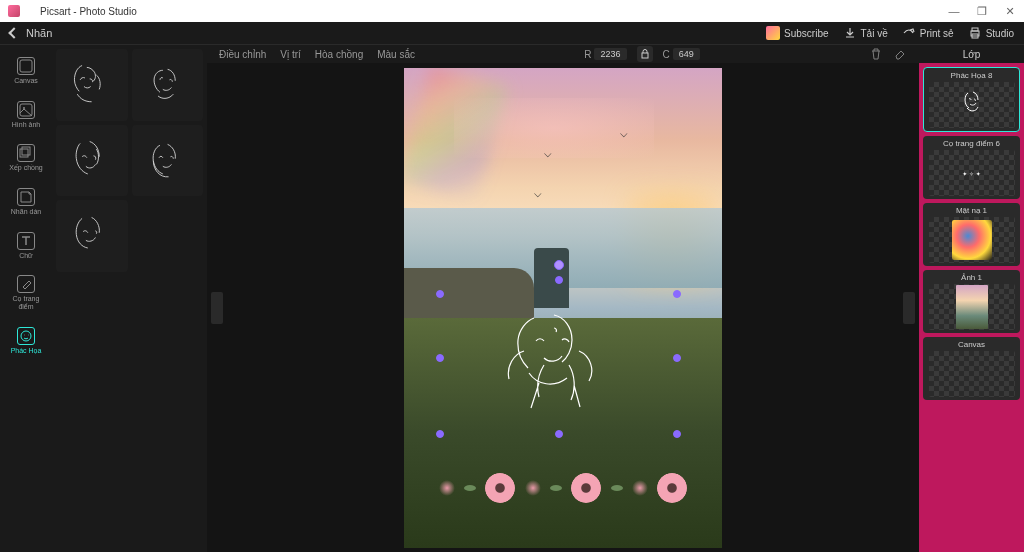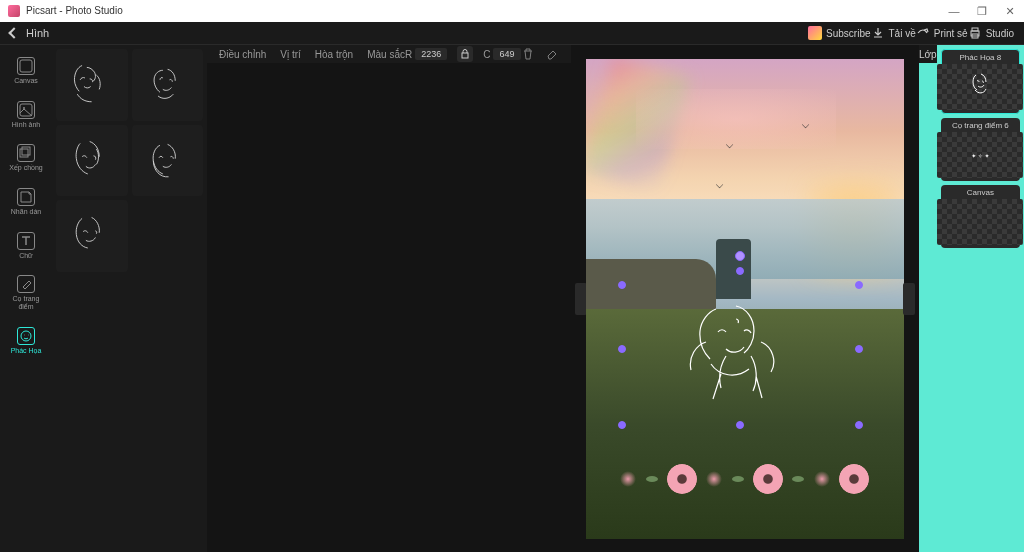--- a/index.html
+++ b/index.html
@@ -1,44 +1,44 @@
 <!DOCTYPE html>
 <html><head>
 <meta charset="utf-8">
 <style>
 *{margin:0;padding:0;box-sizing:border-box;font-family:-apple-system,BlinkMacSystemFont,"Segoe UI",sans-serif;user-select:none}
 body{background:#1a1a1a;width:1024px;height:552px;overflow:hidden;color:#ccc;font-size:11px}
 .titlebar{height:22px;background:#fff;color:#333;display:flex;align-items:center;padding:0 8px;justify-content:space-between}
-.titlebar-left{display:flex;gap:6px}
+.titlebar-left{display:flex;align-items:center;gap:20px}
 .titlebar-icon{width:12px;height:12px;background:linear-gradient(135deg,#ff6b9d,#c44569);border-radius:2px}
 .titlebar-title{font-size:10px;color:#333}
 .win-controls{display:flex;gap:16px;font-size:11px;color:#666}
 .win-btn{cursor:pointer;width:12px;text-align:center}
 .topbar{height:23px;background:#1a1a1a;display:flex;align-items:center;justify-content:space-between;padding:0 10px;border-bottom:1px solid #2a2a2a}
 .topbar-left{display:flex;align-items:center;gap:8px;color:#ccc;font-size:11px;cursor:pointer}
 .chevron-left{width:8px;height:8px;border-left:2px solid #ccc;border-bottom:2px solid #ccc;transform:rotate(45deg)}
-.topbar-right{display:flex;align-items:center;}
+.topbar-right{display:flex;align-items:center;gap:14px}
 .subscribe{display:flex;align-items:center;gap:4px;cursor:pointer;font-size:10px}
 .sub-icon{width:14px;height:14px;background:linear-gradient(135deg,#ff6b9d,#ffd93d);border-radius:2px}
 .topbar-action{display:flex;align-items:center;gap:4px;cursor:pointer;font-size:10px;color:#ccc}
 .action-icon{width:14px;height:14px;display:flex;align-items:center;justify-content:center}
 .main{display:flex;height:507px}
 .left-rail{width:52px;background:#1a1a1a;display:flex;flex-direction:column;align-items:center;padding-top:8px;gap:8px}
 .rail-item{display:flex;flex-direction:column;align-items:center;gap:2px;cursor:pointer;padding:4px;width:48px}
 .rail-icon{width:18px;height:18px;border:1px solid #888;border-radius:3px;display:flex;align-items:center;justify-content:center;font-size:9px;color:#888}
 .rail-label{font-size:7px;color:#999;text-align:center;line-height:1.1}
 .rail-item.active .rail-icon{border-color:#2ee8d8;color:#2ee8d8}
 .rail-item.active .rail-label{color:#2ee8d8}
 .rail-item.active svg circle,.rail-item.active svg path{stroke:#2ee8d8}
 .sketch-panel{width:155px;background:#1a1a1a;padding:4px;overflow-y:auto}
 .sketch-grid{display:grid;grid-template-columns:1fr 1fr;gap:4px}
 .sketch-item{aspect-ratio:1;background:#1e1e1e;border-radius:4px;cursor:pointer;display:flex;align-items:center;justify-content:center;font-size:8px;color:#666;overflow:hidden}
 .sketch-item svg{width:80%;height:80%}
 .sketch-item svg path{stroke:#ccc;stroke-width:1;fill:none}
-.canvas-area{flex:1;background:#141414;display:flex;}
+.canvas-area{flex:1;background:#141414;display:flex;flex-direction:column}
 .canvas-toolbar{height:18px;background:#1a1a1a;display:flex;align-items:center;justify-content:space-between;padding:0 12px;font-size:10px;color:#999}
 .tool-tabs{display:flex;gap:14px}
 .tool-tab{cursor:pointer;color:#999}
 .coords{display:flex;align-items:center;gap:10px;font-size:10px}
 .coord-group{display:flex;align-items:center;gap:3px}
 .coord-label{color:#999}
 .coord-val{color:#ccc;background:#2a2a2a;padding:1px 6px;border-radius:2px;font-size:9px}
 .lock-icon{width:16px;height:16px;background:#2a2a2a;border-radius:3px;display:flex;align-items:center;justify-content:center;font-size:9px}
 .canvas-tools{display:flex;gap:10px}
 .ctool{width:14px;height:14px;cursor:pointer;opacity:0.7}
@@ -70,21 +70,21 @@
 .handle.ml{top:50%;left:0;transform:translateY(-50%)}
 .handle.mr{top:50%;right:0;transform:translateY(-50%)}
 .handle.bl{bottom:0;left:0}
 .handle.bm{bottom:0;left:50%;transform:translateX(-50%)}
 .handle.br{bottom:0;right:0}
 .flowers{position:absolute;bottom:30px;left:30px;right:30px;height:60px;display:flex;justify-content:space-around;align-items:center}
 .flower{width:30px;height:30px;border-radius:50%;position:relative}
 .flower.pink{background:radial-gradient(circle,#5a3a3a 20%,#f4a4b4 25%,#f4a4b4 70%,transparent 72%)}
 .flower.small{width:16px;height:16px;background:radial-gradient(circle,#e89aa8,transparent 70%)}
 .leaf{width:12px;height:6px;background:#6a8a5a;border-radius:50%}
-.right-panel{width:105px;background:#5eead4;display:flex;}
+.right-panel{width:105px;background:#be185d;display:flex;flex-direction:column}
 .panel-header{height:18px;display:flex;align-items:center;justify-content:center;font-size:10px;color:#ccc;background:#1a1a1a}
 .layers{flex:1;padding:4px;overflow-y:auto;display:flex;flex-direction:column;gap:4px}
 .layer{background:#2a2a2a;border-radius:4px;padding:3px;cursor:pointer;display:flex;flex-direction:column;align-items:center;gap:2px}
 .layer.active{border:1px solid #2ee8d8}
 .layer-label{font-size:8px;color:#ccc;text-align:center}
 .layer-thumb{width:86px;height:46px;border-radius:2px;background-image:linear-gradient(45deg,#3a3a3a 25%,transparent 25%),linear-gradient(-45deg,#3a3a3a 25%,transparent 25%),linear-gradient(45deg,transparent 75%,#3a3a3a 75%),linear-gradient(-45deg,transparent 75%,#3a3a3a 75%);background-size:10px 10px;background-position:0 0,0 5px,5px -5px,-5px 0;background-color:#2a2a2a;display:flex;align-items:center;justify-content:center;overflow:hidden}
 .mini-photo{width:32px;height:44px;background:linear-gradient(to bottom,#d4a5c4 0%,#f4d4b0 35%,#6a8a7a 70%,#4a5a3a 100%);border-radius:1px}
 .thumb-sketch{width:20px;height:30px}
 .thumb-sketch path{stroke:#fff;stroke-width:1;fill:none}
 svg{display:block}
@@ -100,21 +100,21 @@
   <div class="win-controls">
     <span class="win-btn">—</span>
     <span class="win-btn">❐</span>
     <span class="win-btn">✕</span>
   </div>
 </div>
 
 <div class="topbar">
   <div class="topbar-left">
     <div class="chevron-left"></div>
-    <span>Hình</span>
+    <span>Nhãn</span>
   </div>
   <div class="topbar-right">
     <div class="subscribe">
       <div class="sub-icon"></div>
       <span>Subscribe</span>
     </div>
     <div class="topbar-action">
       <span class="action-icon">
         <svg width="14" height="14" viewBox="0 0 14 14">
             <path d="M7 2v7M4 6l3 3 3-3M3 11h8" stroke="#ccc" stroke-width="1.2" fill="none"></path>
@@ -236,21 +236,21 @@
           </svg>
         </div>
     </div>
   </div>
 
   <div class="canvas-area">
     <div class="canvas-toolbar">
       <div class="tool-tabs">
         <span class="tool-tab">Điều chỉnh</span>
         <span class="tool-tab">Vị trí</span>
-        <span class="tool-tab">Hòa trộn</span>
+        <span class="tool-tab">Hòa chồng</span>
         <span class="tool-tab">Màu sắc</span>
       </div>
       <div class="coords">
         <div class="coord-group">
           <span class="coord-label">R</span>
           <span class="coord-val">2236</span>
         </div>
         <div class="lock-icon">
           <svg width="10" height="10" viewBox="0 0 10 10">
               <rect x="2" y="4" width="6" height="5" stroke="#ccc" fill="none"></rect>
@@ -331,18 +331,30 @@
             </svg>
         </div>
       </div>
       <div class="layer">
         <span class="layer-label">Cọ trang điểm 6</span>
         <div class="layer-thumb">
             <span style="font-size:6px;color:#fff">✦ ✧ ✦</span>
           </div>
       </div>
       <div class="layer">
+        <span class="layer-label">Mặt nạ 1</span>
+        <div class="layer-thumb">
+            <div style="width:40px;height:40px;background:radial-gradient(circle at 40% 40%,#4a8ad4,#ff6b6b,#ffd93d,#1a1a1a);border-radius:2px"></div>
+          </div>
+      </div>
+      <div class="layer">
+        <span class="layer-label">Ảnh 1</span>
+        <div class="layer-thumb">
+            <div class="mini-photo"></div>
+          </div>
+      </div>
+      <div class="layer">
         <span class="layer-label">Canvas</span>
         <div class="layer-thumb"></div>
       </div>
     </div>
   </div>
 </div>
 
 </body></html>

